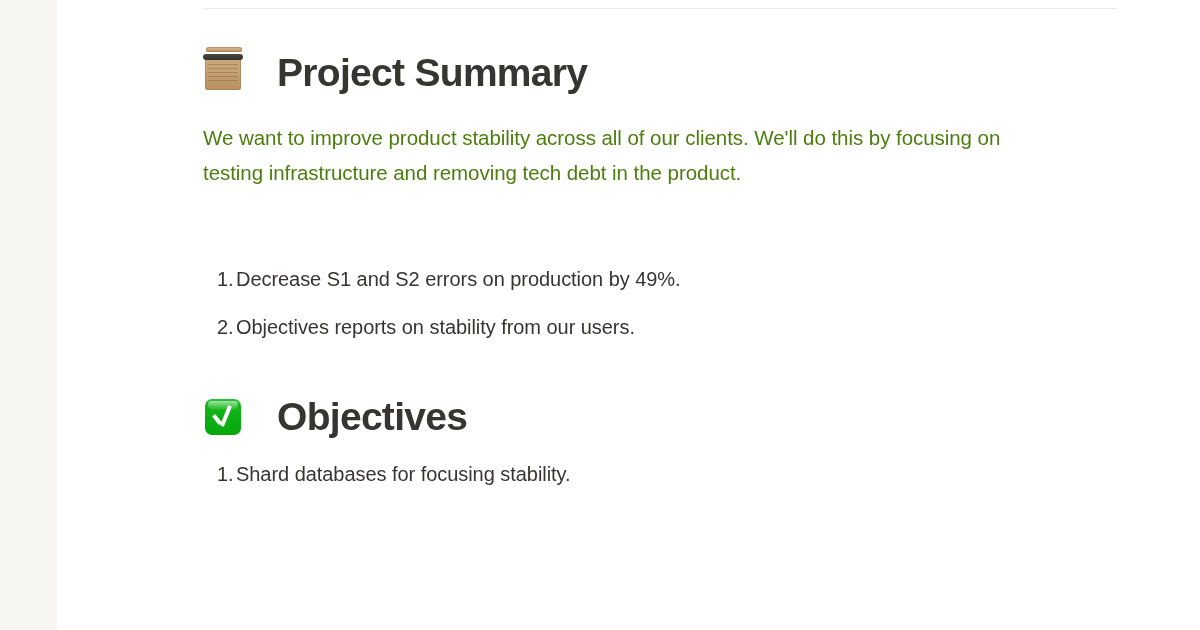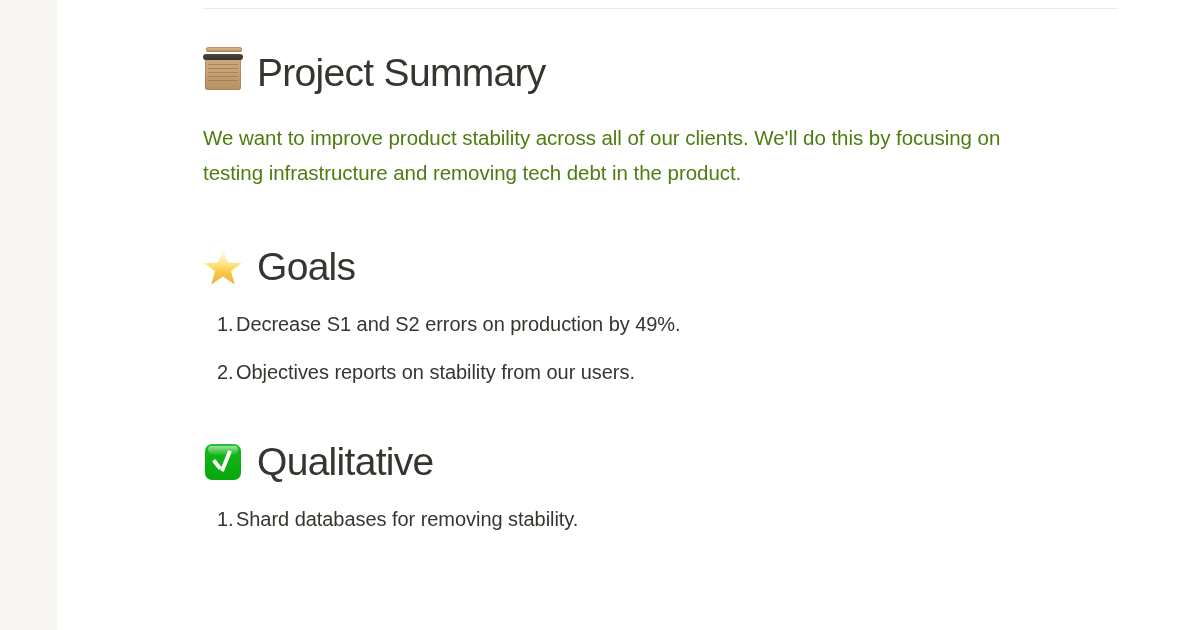--- a/index.html
+++ b/index.html
@@ -64,24 +64,25 @@
     background: #ecebea;
     width: 915px;
     margin-top: 8px;
     margin-bottom: 0;
   }
 
   .section-heading {
     display: flex;
     align-items: center;
     font-size: 39px;
-    font-weight: normal;
+    font-weight: bold;
     color: #37352f;
     letter-spacing: -0.7px;
     line-height: 1.15;
+    gap: 20px;
   }
   .heading-text {
     white-space: nowrap;
   }
 
   .heading-emoji {
     flex: 0 0 auto;
     width: 42px;
     height: 42px;
     margin-right: 12px;
@@ -292,29 +293,20 @@
         </div>
 
         <div class="gap-sm"></div>
 
         <div class="paragraph">We want to improve product stability across all of our clients. We'll do this by focusing on testing infrastructure and removing tech debt in the product.</div>
       </div>
 
       <div class="gap-lg"></div>
 
       <div>
-        <div class="section-heading">
-          <span class="heading-emoji">
-            <span class="emoji-star">
-              <span class="star"></span>
-              <span class="shine"></span>
-            </span>
-          </span>
-          <span class="heading-text">Goals</span>
-        </div>
 
         <div class="gap-xs"></div>
 
         <ol class="numbered-list">
           <li>
             <span class="list-marker">1.</span>
             <span class="list-text">Decrease S1 and S2 errors on production by 49%.</span>
           </li>
           <li>
             <span class="list-marker">2.</span>
@@ -327,28 +319,28 @@
 
       <div>
         <div class="section-heading">
           <span class="heading-emoji">
             <span class="emoji-check">
               <span class="box"></span>
               <span class="gloss"></span>
               <span class="tick"></span>
             </span>
           </span>
-          <span class="heading-text">Qualitative</span>
+          <span class="heading-text">Objectives</span>
         </div>
 
         <div class="gap-xs"></div>
 
         <ol class="numbered-list">
           <li>
             <span class="list-marker">1.</span>
-            <span class="list-text">Shard databases for removing stability.</span>
+            <span class="list-text">Shard databases for focusing stability.</span>
           </li>
         </ol>
       </div>
 
     </div>
   </div>
 </div>
 
 </body></html>

